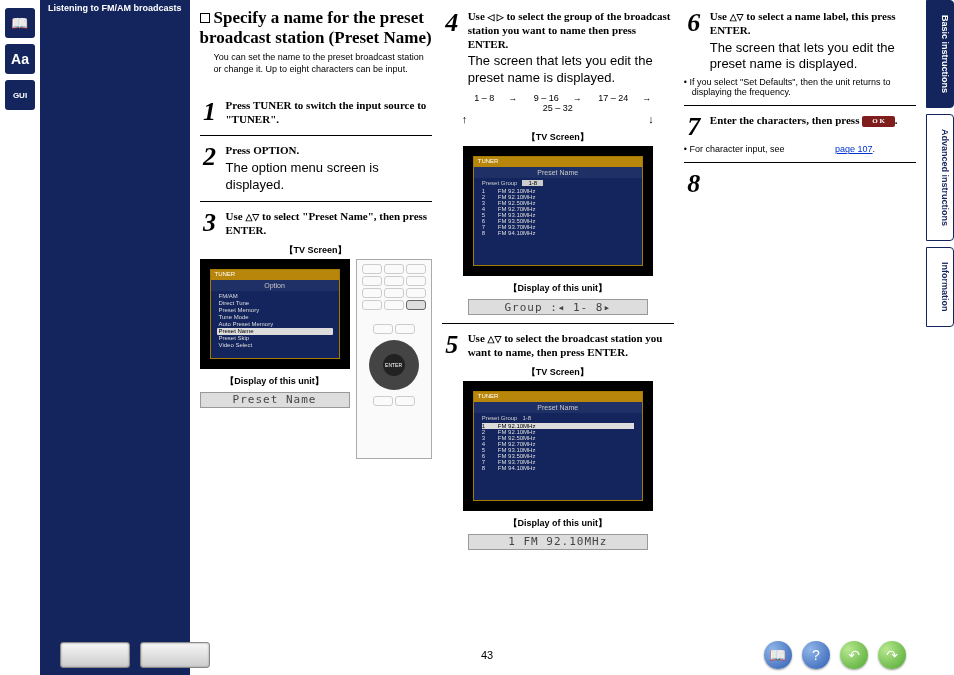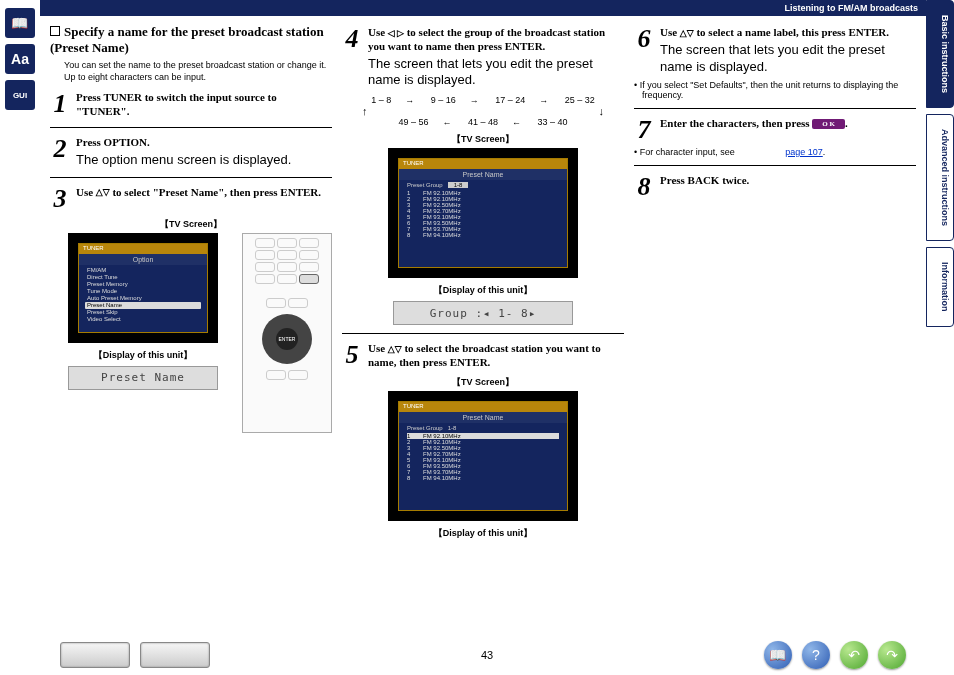--- a/index.html
+++ b/index.html
@@ -1,55 +1,55 @@
 <!DOCTYPE html>
 <html><head>
 <meta charset="utf-8">
 <style>
   * { box-sizing: border-box; }
   body { margin:0; padding:0; font-family: Arial, Helvetica, sans-serif; font-size:10px; color:#000; background:#fff; }
   .page { width:954px; height:675px; position:relative; display:flex; overflow:hidden; }
   .leftbar { width:40px; background:#fff; padding:8px 5px; display:flex; flex-direction:column; gap:6px; }
   .leftbar .licon { width:30px; height:30px; background:#14255e; border-radius:3px; display:flex; align-items:center; justify-content:center; color:#fff; font-size:14px; font-weight:bold; }
-  .content { flex:1; display:flex; flex-direction:column; }
+  .content { flex:1; display:flex; flex-direction:row; }
   .header { background:#14255e; color:#fff; font-size:9px; font-weight:bold; text-align:right; padding:3px 8px; }
   .cols { display:flex; gap:10px; padding:6px 10px 0 10px; flex:1; }
   .col { flex:1; min-width:0; }
-  .section-title { font-weight:bold; font-family:"Times New Roman",serif; font-size:13px; margin:2px 0; }
+  .section-title { font-weight:bold; font-family:"Times New Roman",serif; font-size:17px; margin:2px 0; }
   .section-title .box { display:inline-block; width:10px; height:10px; border:1px solid #000; margin-right:4px; }
-  .desc { font-size:9px; margin:4px 0 8px 14px; line-height:1.3; }
+  .desc { font-size:9px; margin:4px 0 24px 14px; line-height:1.3; }
   .step { display:flex; gap:6px; margin:4px 0; }
   .step-num { font-family:"Times New Roman",serif; font-size:26px; font-weight:bold; font-style:italic; line-height:1; width:20px; text-align:center; }
   .step-body { flex:1; }
   .step-title { font-family:"Times New Roman",serif; font-weight:bold; font-size:11px; line-height:1.25; }
   .step-note { font-size:13px; margin-top:2px; line-height:1.3; }
   .screen-label { font-size:9px; font-weight:bold; text-align:center; margin:6px 0 2px; }
   .tvbox { width:150px; height:110px; background:#000; margin:0 auto; position:relative; }
   .tvbox.big { width:190px; height:130px; }
   .tv-inner { position:absolute; top:10px; left:10px; right:10px; bottom:10px; border:1px solid #a67c00; background:#14255e; }
   .tv-topbar { height:10px; background:#b8860b; font-size:6px; color:#fff; padding:1px 4px; }
   .tv-title { font-size:7px; color:#c8c8c8; text-align:center; padding:2px 0; background:rgba(255,255,255,0.05);}
   .tv-list { padding:2px 6px; }
   .tv-list .item { font-size:6px; color:#ddd; padding:0.5px 2px; white-space:nowrap; }
   .tv-list .item.sel { background:#dcdcdc; color:#000; border-radius:1px; }
-  .lcd { width:180px; height:24px; background:#ddd; border:1px solid #999; margin:4px auto; display:flex; align-items:center; justify-content:center; font-family:monospace; font-size:11px; letter-spacing:1px; color:#444;}
+  .lcd { width:180px; height:16px; background:#ddd; border:1px solid #999; margin:4px auto; display:flex; align-items:center; justify-content:center; font-family:monospace; font-size:11px; letter-spacing:1px; color:#444;}
   .lcd.sm { width:150px; }
   .remote-row { display:flex; gap:6px; justify-content:center; align-items:flex-start; }
   .remote { width:90px; height:200px; border:1px solid #aaa; background:#fafafa; padding:4px; display:flex; flex-direction:column; gap:2px; font-size:5px; color:#aaa;}
   .remote .rbtn-row { display:flex; gap:2px; justify-content:center;}
   .remote .rbtn { width:20px; height:10px; border:1px solid #ccc; border-radius:3px;}
   .remote .dpad { width:50px; height:50px; border-radius:50%; background:#444; margin:4px auto; position:relative;}
   .remote .dpad::after{content:"ENTER"; position:absolute; top:50%; left:50%; transform:translate(-50%,-50%); width:22px; height:22px; border-radius:50%; background:#222; color:#fff; font-size:5px; display:flex; align-items:center; justify-content:center;}
   .cycle { text-align:center; font-size:9px; margin:6px 0;}
   .cycle .node { display:inline-block; margin:0 12px;}
   .cycle .arrow { display:inline-block; margin:0 2px;}
   .tri { display:inline-block; font-size:9px; line-height:1; vertical-align:middle;}
   hr.thin { border:none; border-top:1px solid #000; margin:8px 0;}
   .bullet { font-size:9px; margin:2px 0; padding-left:8px; text-indent:-8px;}
-  .keybadge { display:inline-block; background:#701a75; color:#fff; font-size:7px; padding:1px 10px; border-radius:2px; vertical-align:middle;}
+  .keybadge { display:inline-block; background:#7f1d1d; color:#fff; font-size:7px; padding:1px 10px; border-radius:2px; vertical-align:middle;}
   .link { color:#0033cc; text-decoration:underline;margin-left:48px;}
   .rightnav { width:28px; display:flex; flex-direction:column; }
   .rightnav .tab { writing-mode:vertical-rl; text-orientation:mixed; font-size:9px; font-weight:bold; padding:14px 3px; border:1px solid #14255e; border-radius:0 4px 4px 0; margin-bottom:6px; text-align:center; cursor:pointer;}
   .rightnav .tab.active { background:#14255e; color:#fff;}
   .rightnav .tab.inactive { color:#14255e; background:#fff;}
   .footer { position:absolute; bottom:6px; left:40px; right:28px; display:flex; align-items:center; justify-content:space-between; padding:0 20px;}
   .footer .left-icons { display:flex; gap:10px;}
   .footer .dev { width:70px; height:26px; background:linear-gradient(#f6f6f6,#ccc); border:1px solid #888; border-radius:3px; box-shadow:inset 0 0 2px #888;}
   .footer .pg { font-size:11px; }
   .footer .circle { width:28px; height:28px; border-radius:50%; display:flex; align-items:center; justify-content:center; font-size:14px; color:#fff; box-shadow:0 1px 2px rgba(0,0,0,0.4);}
@@ -185,25 +185,20 @@
           <div>
             <span class="node">1 – 8</span><span class="arrow">→</span>
             <span class="node">9 – 16</span><span class="arrow">→</span>
             <span class="node">17 – 24</span><span class="arrow">→</span>
             <span class="node">25 – 32</span>
           </div>
           <div style="display:flex; justify-content:space-between; padding:0 20px; font-size:11px;">
               <span>↑</span>
               <span>↓</span>
             </div>
-          <div>
-            <span class="node">49 – 56</span><span class="arrow">←</span>
-            <span class="node">41 – 48</span><span class="arrow">←</span>
-            <span class="node">33 – 40</span>
-          </div>
         </div>
 
         <div class="screen-label">【TV Screen】</div>
         <div class="tvbox big">
           <div class="tv-inner">
             <div class="tv-topbar"><span>TUNER</span></div>
             <div class="tv-title">Preset Name</div>
             <div class="tv-stations">
               <div class="grp"><span>Preset Group</span>&nbsp;&nbsp;&nbsp;<span style="background:#ccc;color:#000;padding:0 6px">1-8</span></div>
               <div id="stations1">
@@ -294,20 +289,21 @@
                   </div>
                   <div class="row">
                     <span style="width:10px;display:inline-block">8</span>
                     <span>FM 94.10MHz</span>
                   </div>
                 </div>
             </div>
           </div>
         </div>
         <div class="screen-label">【Display of this unit】</div>
+        <div class="lcd">1 FM  92.10MHz</div>
       </div>
 
       <div class="col">
 
         <div class="step">
           <div class="step-num">6</div>
           <div class="step-body">
             <div class="step-title">
               <span>Use </span><span class="tri">△▽</span><span> to select a name label, this press </span><span style="font-weight:bold">ENTER</span><span>.</span>
             </div>
@@ -326,23 +322,20 @@
             </div>
         </div>
         <div class="bullet">
           <span>• For character input, see </span><a class="link" href="#">page 107</a><span>.</span>
         </div>
         <hr class="thin">
 
         <div class="step">
           <div class="step-num">8</div>
           <div class="step-body">
-            <div class="step-title">
-              <span>Press </span><span style="font-weight:bold">BACK</span><span> twice.</span>
-            </div>
           </div>
         </div>
       </div>
     </div>
 
     <div class="footer">
       <div class="left-icons">
         <div class="dev"></div>
         <div class="dev"></div>
       </div>

